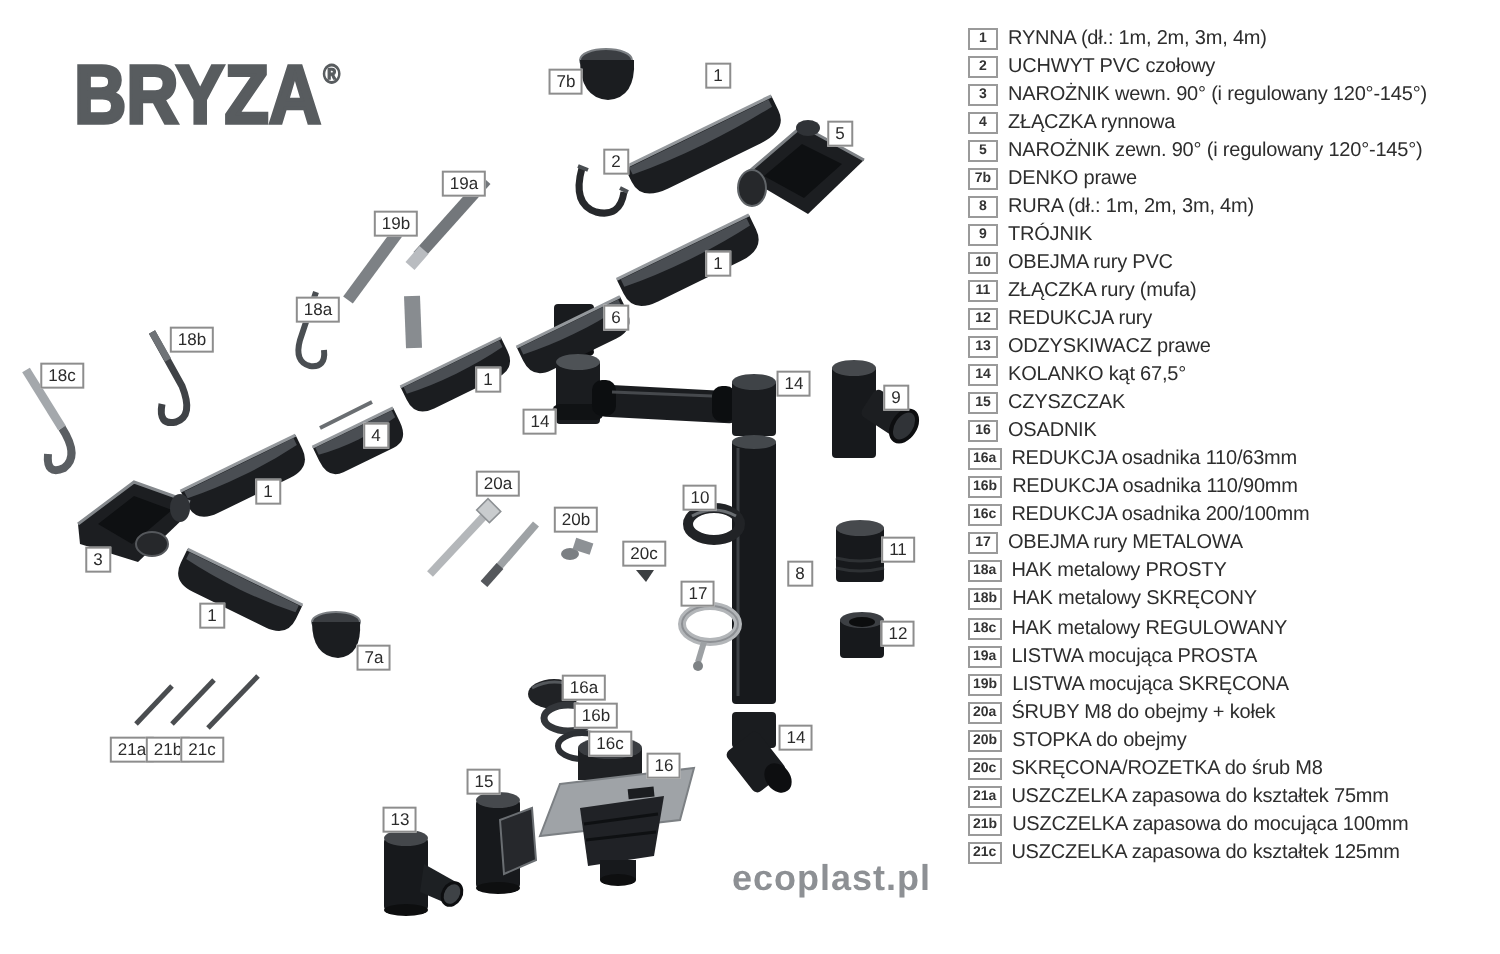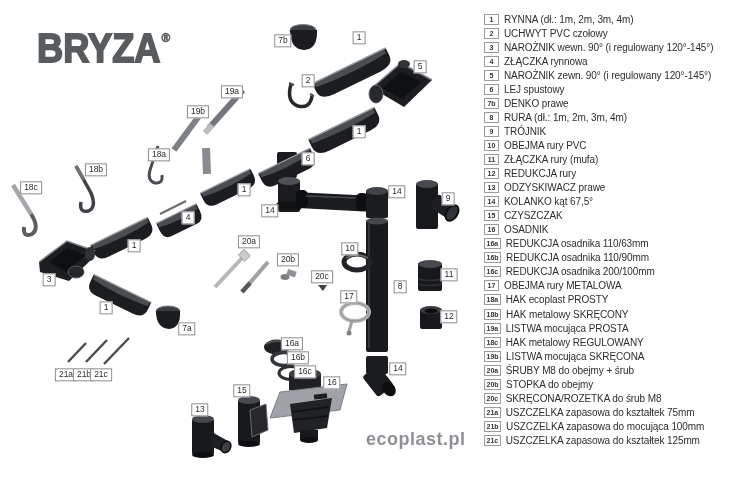--- a/index.html
+++ b/index.html
@@ -278,24 +278,20 @@
       </div>
       <div class="legend-row">
         <span class="num-box">4</span>
         <span class="legend-label">ZŁĄCZKA rynnowa</span>
       </div>
       <div class="legend-row">
         <span class="num-box">5</span>
         <span class="legend-label">NAROŻNIK zewn. 90° (i regulowany 120°-145°)</span>
       </div>
       <div class="legend-row">
-        <span class="num-box">6</span>
-        <span class="legend-label">LEJ spustowy</span>
-      </div>
-      <div class="legend-row">
         <span class="num-box">7b</span>
         <span class="legend-label">DENKO prawe</span>
       </div>
       <div class="legend-row">
         <span class="num-box">8</span>
         <span class="legend-label">RURA (dł.: 1m, 2m, 3m, 4m)</span>
       </div>
       <div class="legend-row">
         <span class="num-box">9</span>
         <span class="legend-label">TRÓJNIK</span>
@@ -339,41 +335,41 @@
       <div class="legend-row">
         <span class="num-box">16c</span>
         <span class="legend-label">REDUKCJA osadnika 200/100mm</span>
       </div>
       <div class="legend-row">
         <span class="num-box">17</span>
         <span class="legend-label">OBEJMA rury METALOWA</span>
       </div>
       <div class="legend-row">
         <span class="num-box">18a</span>
-        <span class="legend-label">HAK ecoplast PROSTY</span>
+        <span class="legend-label">HAK metalowy PROSTY</span>
       </div>
       <div class="legend-row">
         <span class="num-box">18b</span>
         <span class="legend-label">HAK metalowy SKRĘCONY</span>
       </div>
       <div class="legend-row">
+        <span class="num-box">18c</span>
+        <span class="legend-label">HAK metalowy REGULOWANY</span>
+      </div>
+      <div class="legend-row">
         <span class="num-box">19a</span>
         <span class="legend-label">LISTWA mocująca PROSTA</span>
       </div>
       <div class="legend-row">
-        <span class="num-box">18c</span>
-        <span class="legend-label">HAK metalowy REGULOWANY</span>
-      </div>
-      <div class="legend-row">
         <span class="num-box">19b</span>
         <span class="legend-label">LISTWA mocująca SKRĘCONA</span>
       </div>
       <div class="legend-row">
         <span class="num-box">20a</span>
-        <span class="legend-label">ŚRUBY M8 do obejmy + śrub</span>
+        <span class="legend-label">ŚRUBY M8 do obejmy + kołek</span>
       </div>
       <div class="legend-row">
         <span class="num-box">20b</span>
         <span class="legend-label">STOPKA do obejmy</span>
       </div>
       <div class="legend-row">
         <span class="num-box">20c</span>
         <span class="legend-label">SKRĘCONA/ROZETKA do śrub M8</span>
       </div>
       <div class="legend-row">

